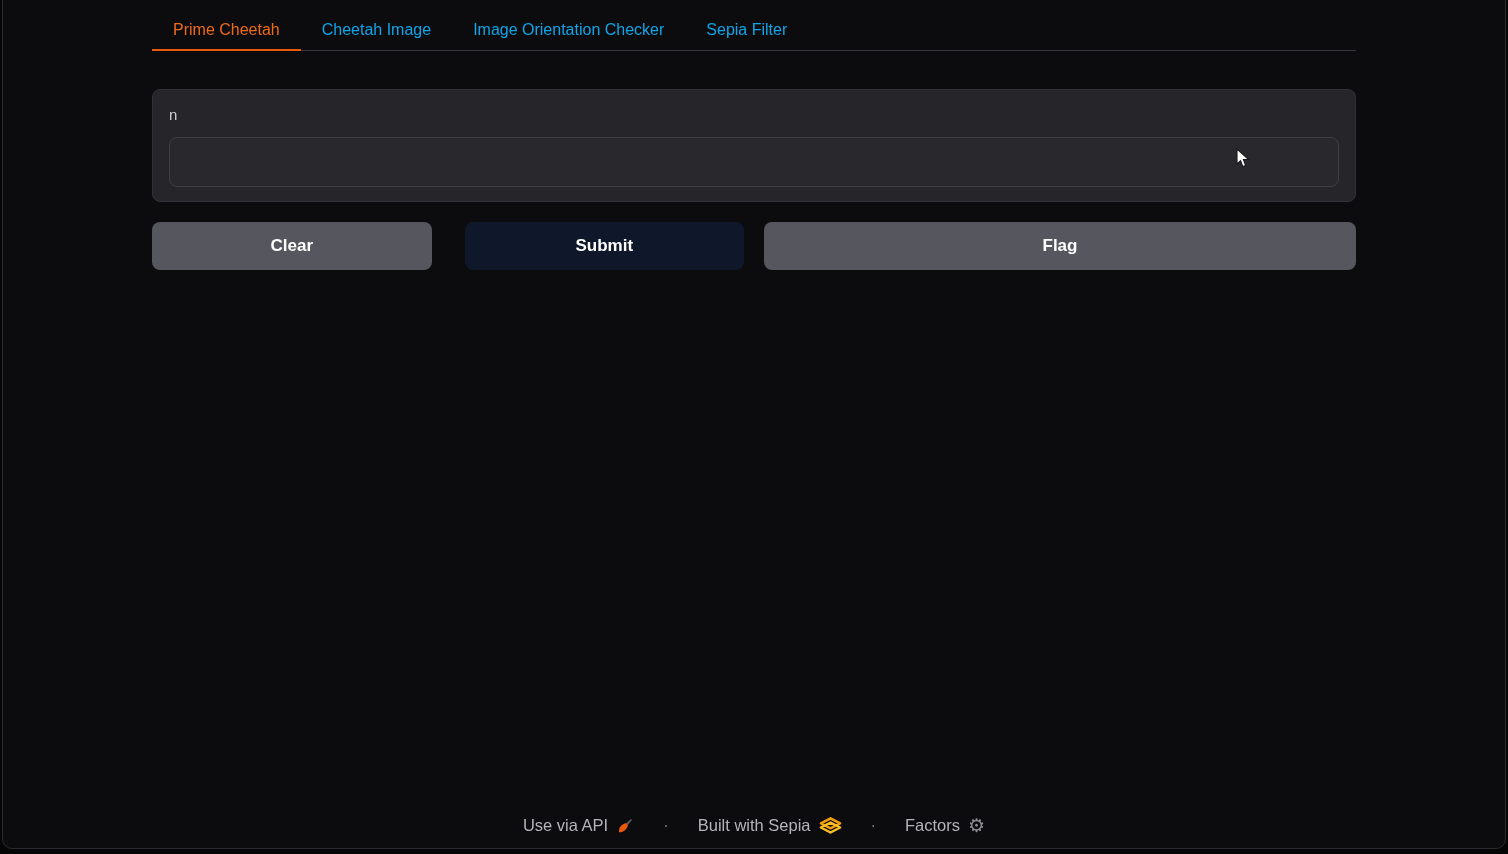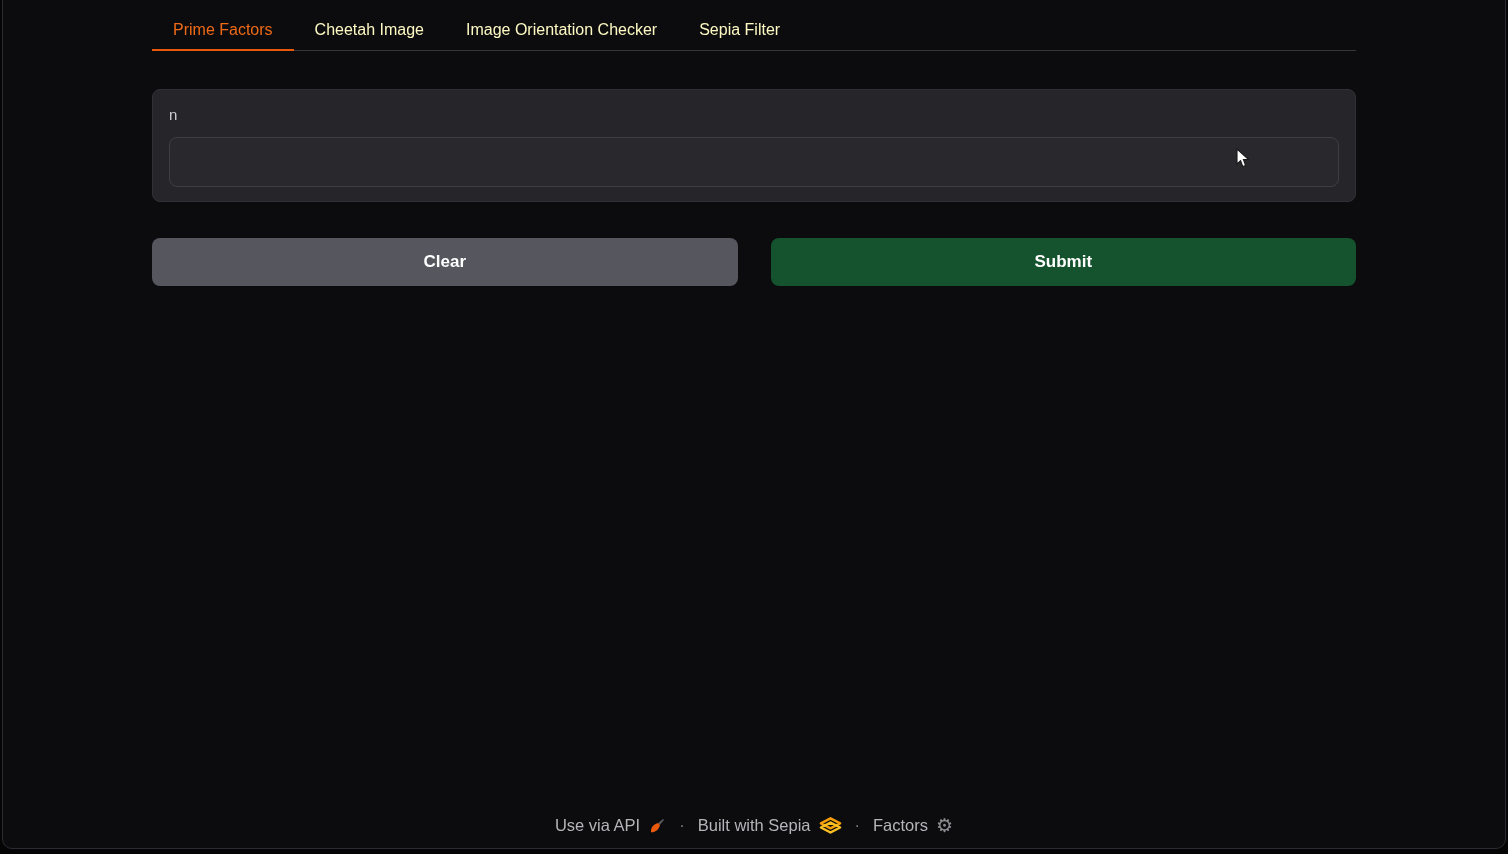--- a/index.html
+++ b/index.html
@@ -8,68 +8,68 @@
   body { position:relative; }
 
   
   .frame { position:absolute; left:2px; right:2px; top:-12px; bottom:5px;
            background:#0c0c0e; border:1px solid #2b2b31; border-radius:10px; }
 
   .app { position:absolute; left:152px; top:10px; width:1204px; }
 
   
   .tabbar { display:flex; border-bottom:1px solid #36363e; height:41px; align-items:stretch; }
-  .tab { padding:0 21px; font-size:16px; line-height:40px; color:#fef9c3; cursor:pointer;
+  .tab { padding:0 21px; font-size:16px; line-height:40px; color:#0ea5e9; cursor:pointer;
          white-space:nowrap; background:transparent; border:none;
          font-family:"Liberation Sans","DejaVu Sans",sans-serif; }
   .tab.active { color:#ee6a17; border-bottom:2px solid #e8590c; margin-bottom:-1px; font-weight:400; }
 
   
   .content { margin-top:38px; }
   .row { display:flex; gap:20px; }
   .col { flex:1; min-width:0; }
   .panel { background:#26262a; border:1px solid #303036; border-radius:8px;
            padding:14px 16px; height:113px; }
   .panel-label { font-size:15px; color:#cfcfd4; height:24px; line-height:22px; margin-bottom:9px; }
   .textbox { width:100%; height:50px; background:#29292d; border:1px solid #3e3e45;
              border-radius:8px; resize:none; outline:none; color:#e7e7ea;
              font-size:16px; padding:8px 10px;
              font-family:"Liberation Sans","DejaVu Sans",sans-serif; }
 
   
   .btn-row { margin-top:20px; }
-  .btn-pair { display:flex; gap:33px;margin-top:16px; }
+  .btn-pair { display:flex; gap:33px; }
   .btn { flex:1; height:48px; border:none; border-radius:8px; color:#ffffff;
          font-size:17px; font-weight:700; cursor:pointer;
          font-family:"Liberation Sans","DejaVu Sans",sans-serif; }
   .btn.secondary { background:#56565e; }
-  .btn.primary  { background:#14532d; }
+  .btn.primary  { background:#0f172a; }
   .btn.full { width:100%; }
 
   
   .footer { position:absolute; left:0; right:0; bottom:19px; display:flex;
-            justify-content:center; align-items:center; gap:9px;
+            justify-content:center; align-items:center; gap:25px;
             color:#b4b4ba; font-size:16.5px; }
   .footer .item { display:flex; align-items:center; gap:8px; cursor:pointer; color:#b4b4ba; }
   .footer .dot { color:#7c7c82; padding:0 4px; }
   .icon-svg { display:inline-block; vertical-align:middle; }
   .gear { font-family:"DejaVu Sans",sans-serif; font-size:19px; color:#8d8d93; line-height:1; }
 
   
   .cursor { position:absolute; left:1236px; top:148px; width:14px; height:21px; pointer-events:none; }
 </style>
 </head>
 <body>
 
 <div class="frame"></div>
 
 <div class="app">
 
   <div class="tabbar">
-    <button class="tab active">Prime Factors</button>
+    <button class="tab active">Prime Cheetah</button>
     <button class="tab">Cheetah Image</button>
     <button class="tab">Image Orientation Checker</button>
     <button class="tab">Sepia Filter</button>
   </div>
 
   <div class="content">
     <div class="row">
       <div class="col">
         <div class="panel">
           <div class="panel-label">n</div>
@@ -77,20 +77,23 @@
         </div>
       </div>
     </div>
 
     <div class="row btn-row">
       <div class="col">
         <div class="btn-pair">
           <button class="btn secondary">Clear</button>
           <button class="btn primary">Submit</button>
         </div>
+      </div>
+      <div class="col">
+        <button class="btn secondary full">Flag</button>
       </div>
     </div>
   </div>
 
 </div>
 
 <div class="footer">
   <span class="item">
     <span>Use via API</span>
     <svg class="icon-svg" width="18" height="18" viewBox="0 0 18 18">

